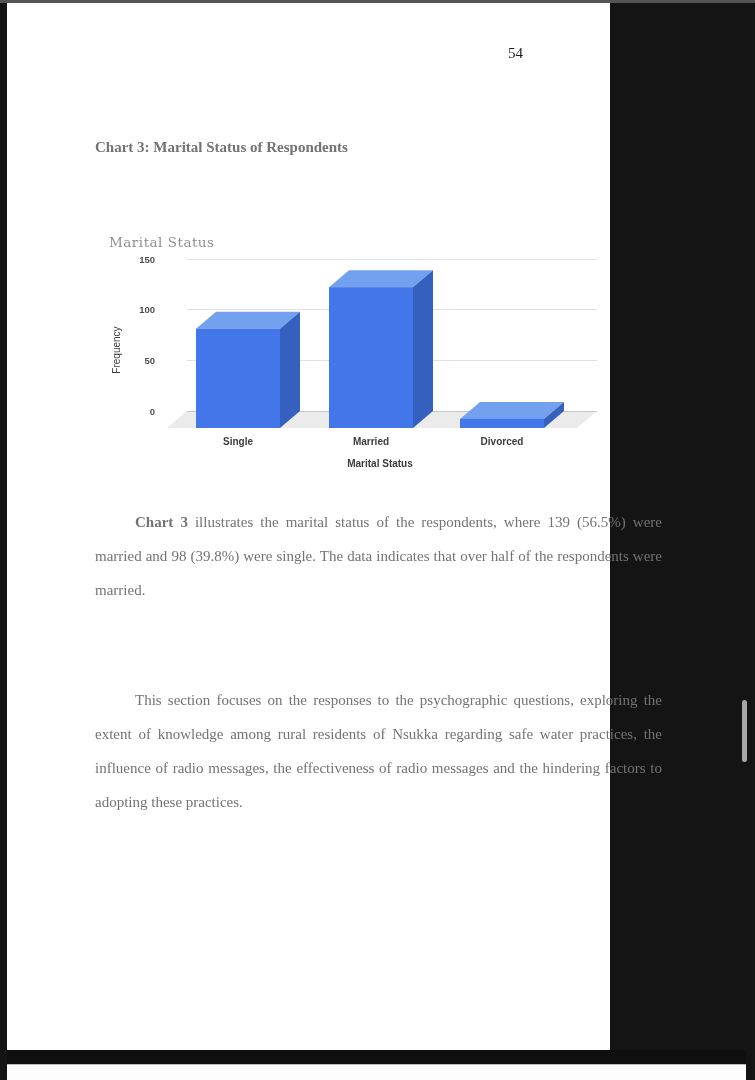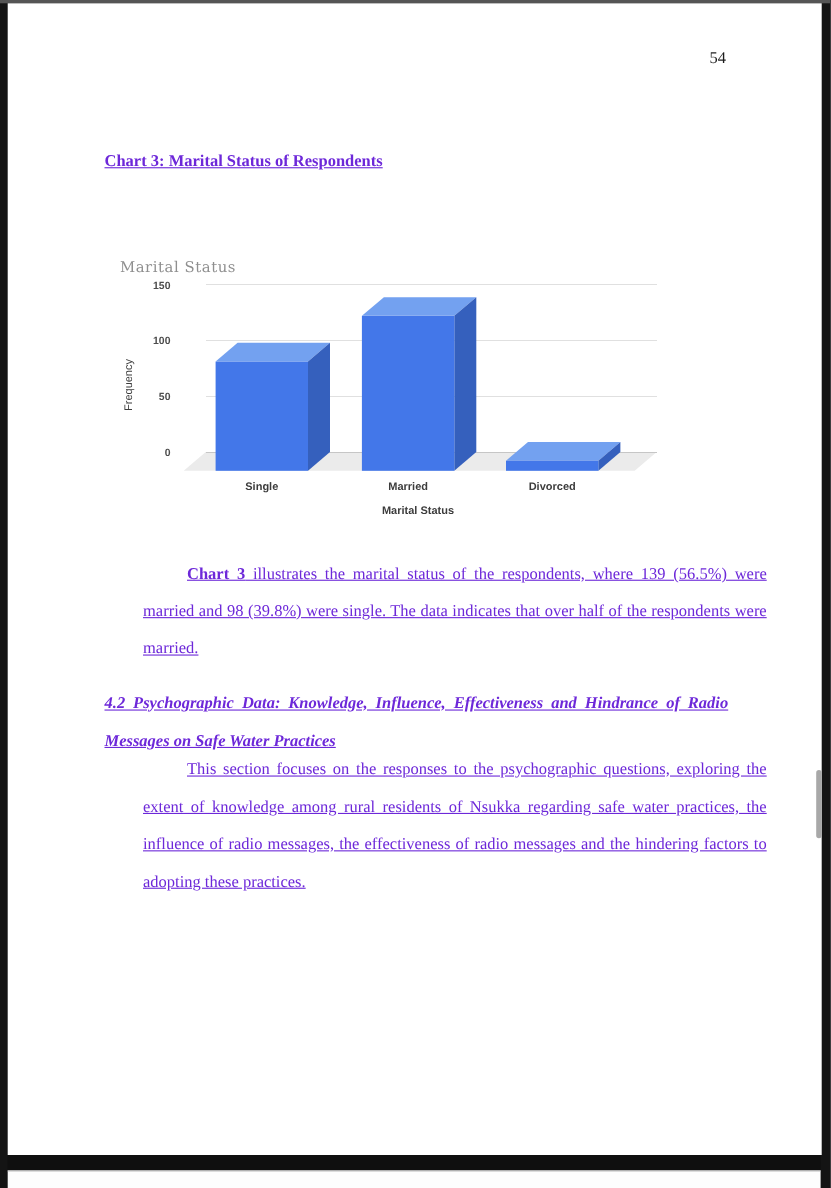--- a/index.html
+++ b/index.html
@@ -1,26 +1,26 @@
 <!DOCTYPE html>
 <html><head>
 <meta charset="utf-8">
 <style>
   html,body{margin:0;padding:0;background:#141414;}
   .canvas{position:relative;width:755px;height:1080px;background:#141414;overflow:hidden;
           font-family:"Liberation Serif","DejaVu Serif",serif;}
   .top-edge{position:absolute;left:0;top:0;width:755px;height:3px;background:#555;}
-  .page{position:absolute;left:7px;top:3px;width:740px;height:1047px;background:#ffffff;}
+  .page{position:absolute;left:7px;top:3px;width:603px;height:1047px;background:#ffffff;}
   .next-page{position:absolute;left:7px;top:1064px;width:739px;height:16px;background:#fdfdfd;border-top:1px solid #bbb;}
   .page-gap{position:absolute;left:7px;top:1050px;width:739px;height:14px;background:#0f0f0f;}
 
   .page-number{position:absolute;top:42px;right:87px;font-size:15px;color:#1c1c1c;}
-  .block{position:absolute;left:88px;width:567px;font-size:15px;line-height:34px;color:#6d28d9;text-decoration:underline;}
+  .block{position:absolute;left:88px;width:567px;font-size:15px;line-height:34px;color:#737373;}
   .justify{text-align:justify;}
-  .indent{text-indent:40px;margin-left:35px;}
+  .indent{text-indent:40px;}
   .bold{font-weight:bold;}
   .bolditalic{font-weight:bold;font-style:italic;}
 
   .chart-caption{top:127px;font-weight:bold;}
   .para1{top:502px;}
   .h42{top:620px;}
   .para2{top:680px;}
   .rq{top:839px;font-weight:bold;}
   .t6{top:922px;}
 
@@ -71,21 +71,20 @@
           <text x="280" y="240" text-anchor="middle" class="xtitle">Marital Status</text>
           <text x="20" y="123" text-anchor="middle" class="ylab" transform="rotate(-90 20 123)">Frequency</text>
           <text x="9" y="20" class="ctitle">Marital Status</text>
         </svg>
     </div>
 
     <div class="block justify indent para1">
       <span class="bold">Chart 3</span><span> illustrates the marital status of the respondents, where 139 (56.5%) were married and 98 (39.8%) were single. The data indicates that over half of the respondents were married.</span>
     </div>
 
-    <div class="block justify bolditalic h42">4.2 Psychographic Data: Knowledge, Influence, Effectiveness and Hindrance of Radio Messages on Safe Water Practices</div>
 
     <div class="block justify indent para2">This section focuses on the responses to the psychographic questions, exploring the extent of knowledge among rural residents of Nsukka regarding safe water practices, the influence of radio messages, the effectiveness of radio messages and the hindering factors to adopting these practices.</div>
 
 
   </div>
 
   <div class="page-gap"></div>
   <div class="next-page"></div>
 
   <div class="scroll-thumb"></div>

